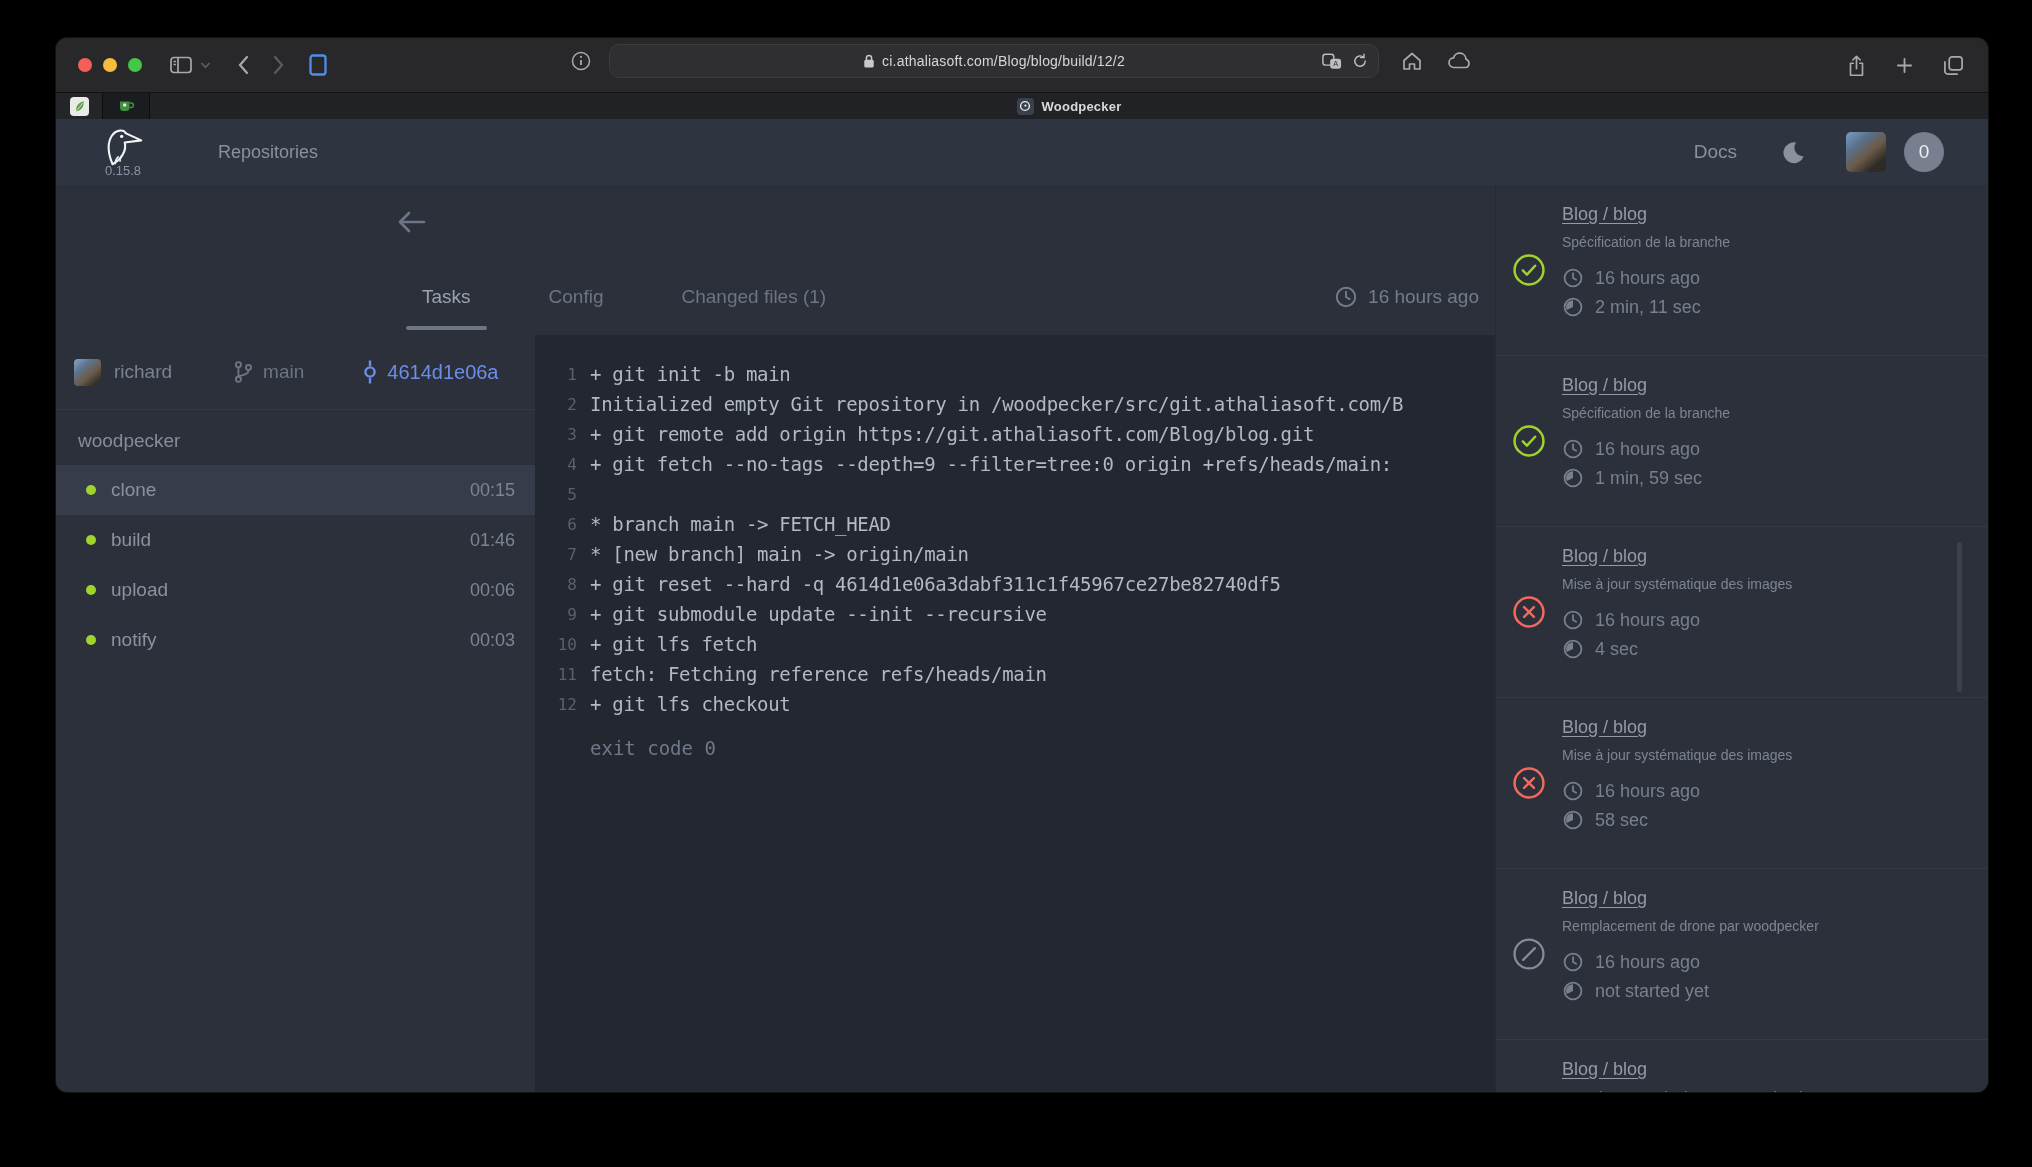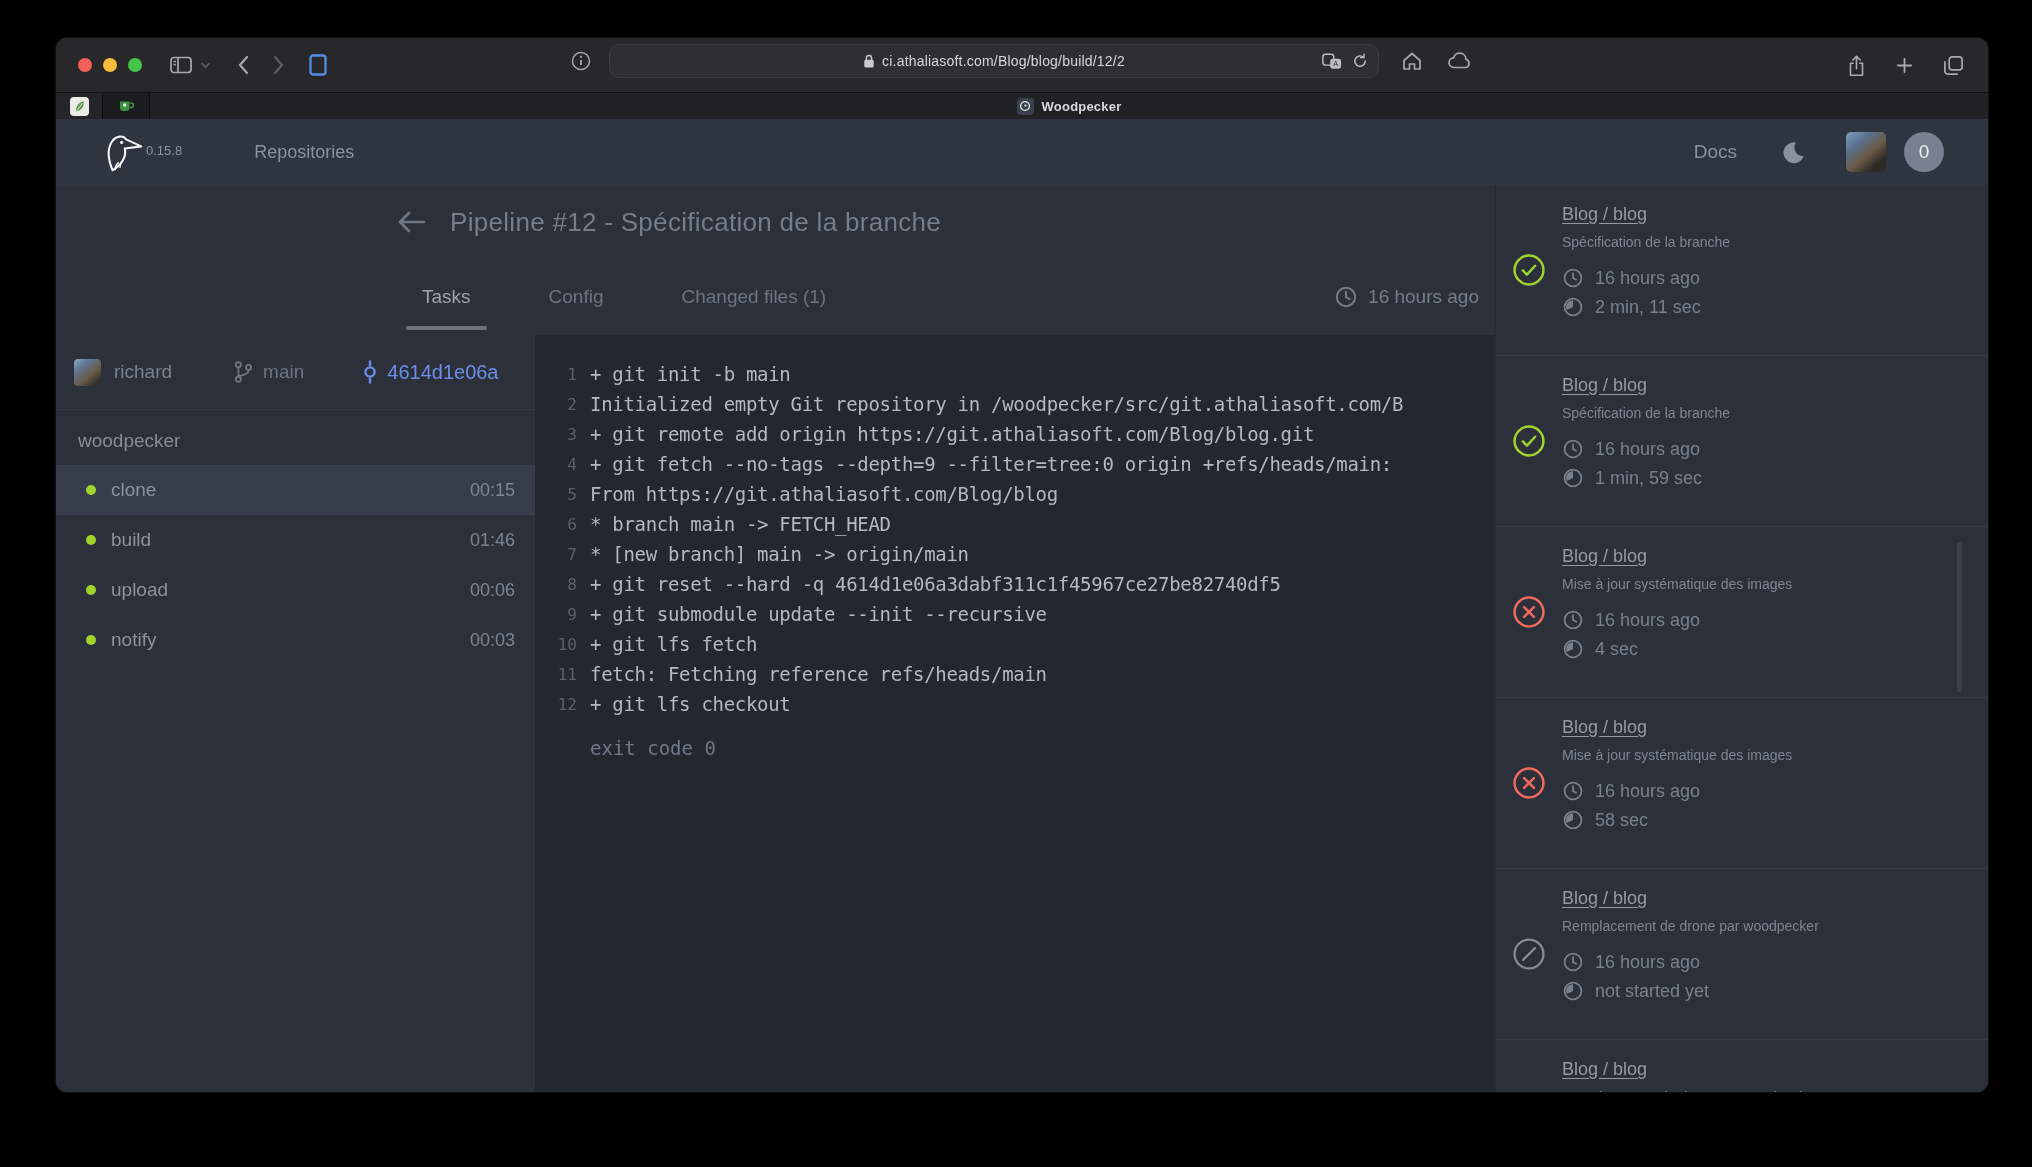--- a/index.html
+++ b/index.html
@@ -35,21 +35,21 @@
   .pintab.t1 { background:#242528; }
   .pintab.t2 { background:#1b1c1f; }
   .activetab { flex:1; background:#212226; display:flex; align-items:center; justify-content:center; gap:8px; }
   .tabtitle { color:#d9d9db; font-size:13px; font-weight:bold; letter-spacing:.2px; }
   .favicon { width:17px; height:17px; border-radius:4px; background:#39404e; display:flex; align-items:center; justify-content:center; }
   .pinfav1 { width:19px; height:19px; border-radius:4px; background:#e9ece6; display:flex; align-items:center; justify-content:center; }
 
   
   .app { position:absolute; top:81px; left:0; right:0; bottom:0; background:#2b303b; display:flex; flex-direction:column; }
   .app-header { height:66px; background:#2e3440; display:flex; align-items:center; padding:0 44px; flex:none; }
-  .brand { display:flex; flex-direction:row; align-items:center; }
+  .brand { display:flex; flex-direction:column; align-items:center; }
   .brand .ver { font-size:13px; color:#8d93a0; margin-top:-3px; }
   .nav-repos { margin-left:72px; font-size:18px; color:#8a919d; }
   .hspacer { flex:1; }
   .docs { font-size:19px; color:#8a919d; margin-right:44px; }
   .moon { color:#8a919d; margin-right:40px; display:flex; }
   .avatar40 { width:40px; height:40px; border-radius:5px;
       background:linear-gradient(140deg,#7d9dc2 0%,#59708c 30%,#6b5b48 55%,#2e2a26 80%); }
   .badge { width:40px; height:40px; border-radius:50%; background:#788090; color:#eceef2; font-size:19px;
            display:flex; align-items:center; justify-content:center; margin-left:18px; }
 
@@ -280,21 +280,20 @@
       <div class="app-body">
         <div class="main-col">
 
           <div class="phead">
             <div class="title-row">
               <span class="backarrow">
                 <svg width="30" height="26" viewBox="0 0 30 26" fill="none" stroke="currentColor" stroke-width="2.6" stroke-linecap="round" stroke-linejoin="round">
                   <path d="M13 4 L4 13 l9 9 M5 13 H28"></path>
                 </svg>
               </span>
-              <span class="ptitle">Pipeline #12 - Spécification de la branche</span>
             </div>
             <div class="tabs-row">
 
                 <span class="ptab active">
                   <span>Tasks</span>
                 </span>
 
                 <span class="ptab">
                   <span>Config</span>
                 </span>
@@ -388,21 +387,20 @@
                     <span class="lt">+ git remote add origin https://git.athaliasoft.com/Blog/blog.git</span>
                   </div>
 
                   <div class="lrow">
                     <span class="ln">4</span>
                     <span class="lt">+ git fetch --no-tags --depth=9 --filter=tree:0 origin +refs/heads/main:</span>
                   </div>
 
                   <div class="lrow">
                     <span class="ln">5</span>
-                    <span class="lt">From https://git.athaliasoft.com/Blog/blog</span>
                   </div>
 
                   <div class="lrow">
                     <span class="ln">6</span>
                     <span class="lt">* branch main -&gt; FETCH_HEAD</span>
                   </div>
 
                   <div class="lrow">
                     <span class="ln">7</span>
                     <span class="lt">* [new branch] main -&gt; origin/main</span>

